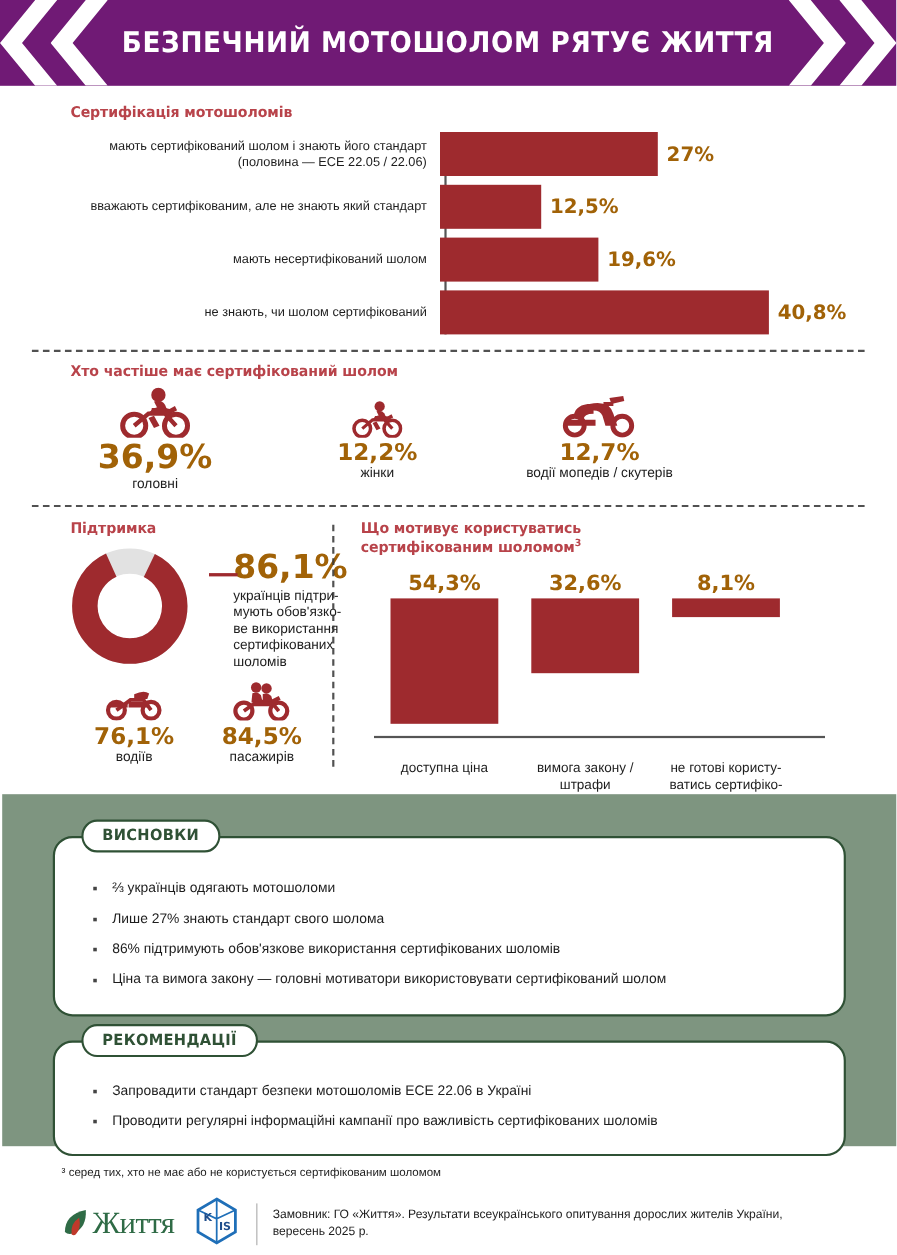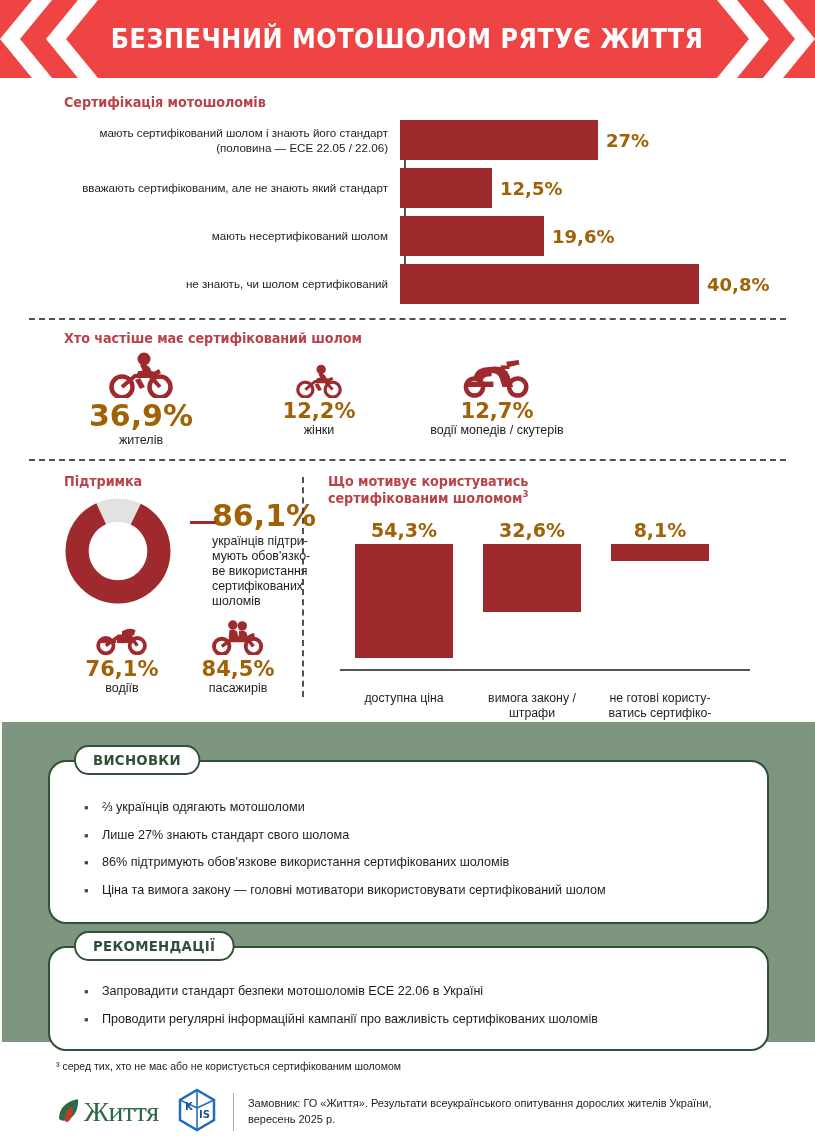--- a/index.html
+++ b/index.html
@@ -6,21 +6,21 @@
   html, body {
     width: 815px; height: 1141px;
     background: #ffffff;
     font-family: "Liberation Sans", sans-serif;
     overflow: hidden;
   }
   .page { position: relative; width: 815px; height: 1141px; background: #fff; }
 
   
   .header {
-    position: relative; height: 78px; background: #ef4444;
+    position: relative; height: 78px; background: #701a75;
     display: flex; align-items: center; justify-content: center;
     overflow: hidden;
   }
   .header-title {
     color: #ffffff; font-size: 26px; font-weight: bold;
     letter-spacing: 0.6px; text-align: center;
     font-family: "DejaVu Sans", sans-serif;
     transform: scaleX(0.92); z-index: 3; white-space: nowrap;
   }
   .chev { position: absolute; top: 0; height: 78px; width: 52px; z-index: 2; }
@@ -54,21 +54,21 @@
     font-size: 11.6px; color: #1d1d1d; line-height: 1.3;
     font-family: "Liberation Sans", sans-serif;
   }
   .hbar-track { flex: 1; display: flex; align-items: center; position: relative; }
   .hbar-fill { height: 40px; background: #9e2a2e; }
   .hbar-val { margin-left: 8px; font-size: 18px; white-space: nowrap; }
 
   
   .s2 { padding: 10px 28px 0 28px; }
   .s2-title { margin-left: 36px; margin-bottom: 4px; }
-  .s2-row { display: flex; margin-left: 24px; margin-top: 2px; }
+  .s2-row { display: flex; margin-left: 24px; margin-top: 2px; gap: 24px; }
   .s2-item { width: 178px; text-align: center; }
   .s2-icon { height: 48px; display: flex; align-items: flex-end; justify-content: center; }
   .s2-val { font-size: 30px; line-height: 1.05; margin-top: 2px; }
   .s2-val.small { font-size: 21px; }
   .s2-cap { font-size: 12.5px; color: #1d1d1d; margin-top: 1px; }
 
   
   .s3 { display: flex; padding: 12px 28px 0 28px; }
   .s3-left { width: 270px; padding-left: 36px; position: relative; }
   .s3-vline {
@@ -218,21 +218,21 @@
             <path d="M13 35 L26 24 L41 24 L51 35" fill="none" stroke="#9e2a2e" stroke-width="4"></path>
             <path d="M24 26 q6-9 14-8 l8 2 l-2 5 l-10-1 z"></path>
             <circle cx="35" cy="7" r="6.5"></circle>
             <path d="M31 13 q7-2 10 3 l3 7 l-6 2 l-4-6 z"></path>
             <path d="M29 19 l12 0 l2 6 l-15 0 z"></path>
             <path d="M41 22 l9-5 l2 4 l-9 5 z"></path>
             <path d="M31 26 l5 9 l-5 2 l-5-9 z"></path>
           </svg>
         </div>
         <div class="s2-val val">36,9%</div>
-        <div class="s2-cap">жителів</div>
+        <div class="s2-cap">головні</div>
       </div>
 
       <div class="s2-item">
         <div class="s2-icon">
           <svg width="46" height="34" viewBox="0 0 64 46" fill="#9e2a2e">
             <circle cx="13" cy="35" r="10.5" fill="none" stroke="#9e2a2e" stroke-width="4.5"></circle>
             <circle cx="51" cy="35" r="10.5" fill="none" stroke="#9e2a2e" stroke-width="4.5"></circle>
             <path d="M13 35 L26 24 L41 24 L51 35" fill="none" stroke="#9e2a2e" stroke-width="4"></path>
             <path d="M24 26 q6-9 14-8 l8 2 l-2 5 l-10-1 z"></path>
             <circle cx="35" cy="7" r="6.5"></circle>

